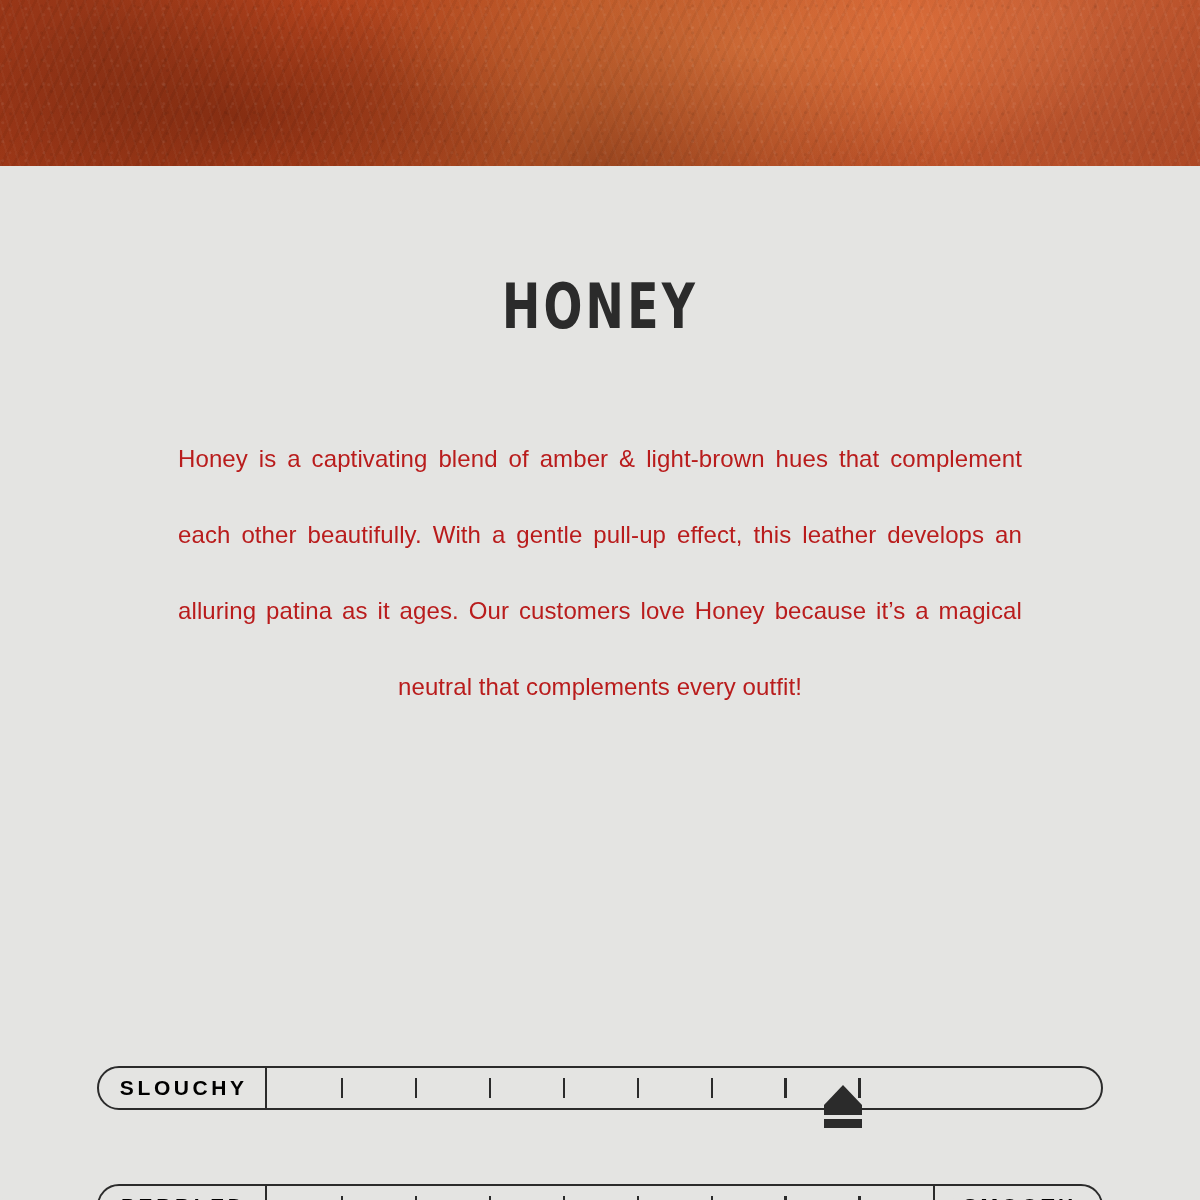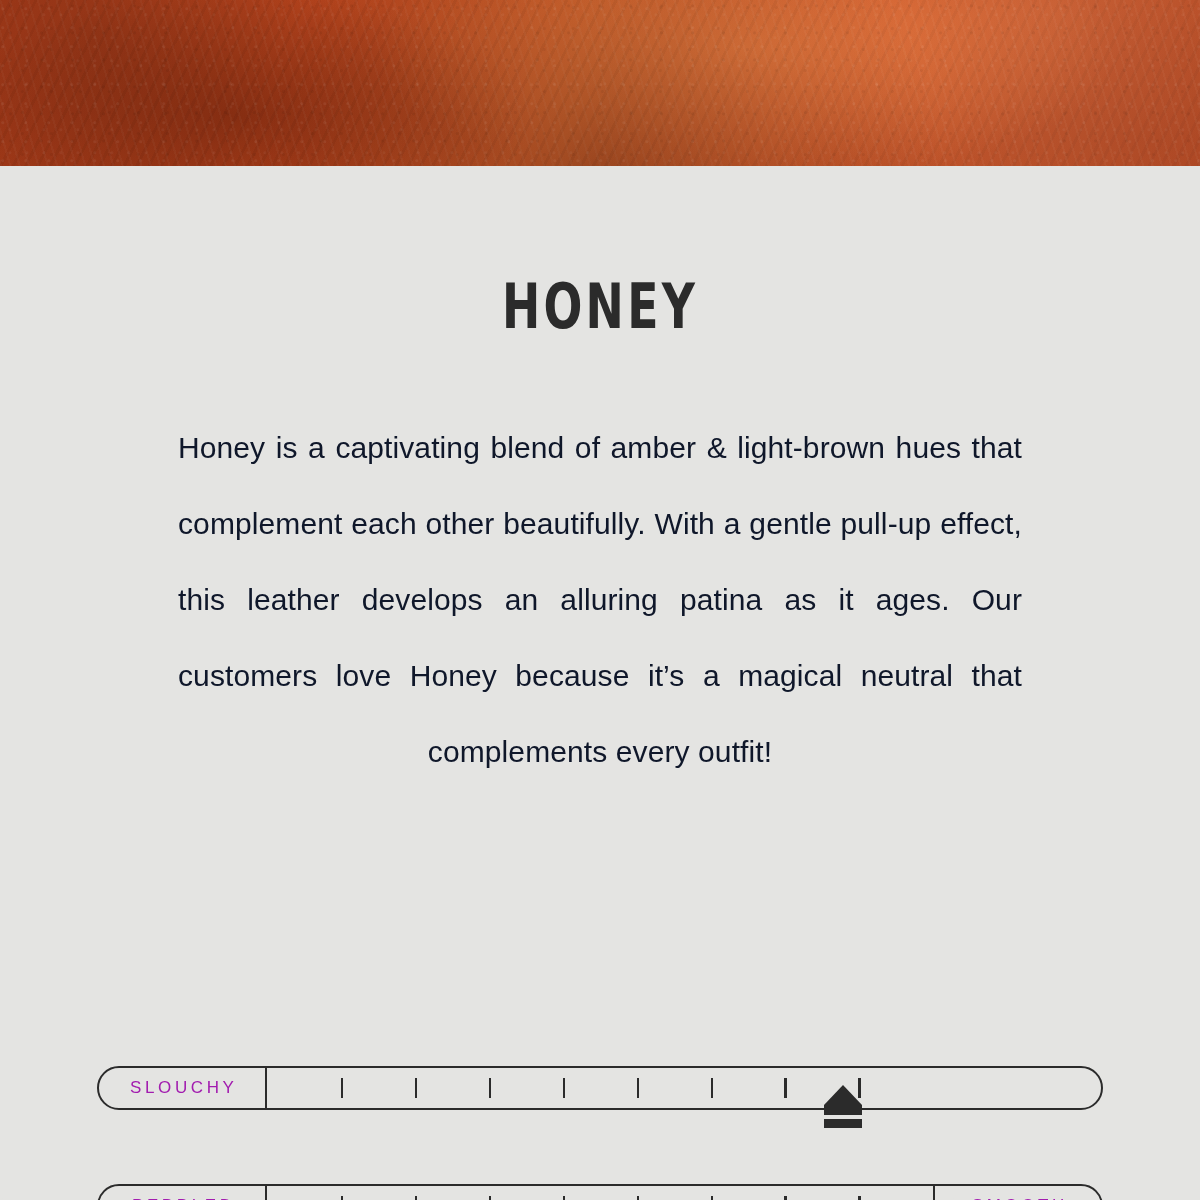--- a/index.html
+++ b/index.html
@@ -76,27 +76,27 @@
     text-align: center;
     font-family: "DejaVu Sans Condensed", "Liberation Sans Narrow", "Liberation Sans", sans-serif;
     font-weight: 700;
     font-size: 62px;
     letter-spacing: 4px;
     color: #2b2b2b;
     transform: scaleX(0.82);
   }
   .body-copy {
     position: absolute;
-    top: 244px;
+    top: 255px;
     left: 178px;
     width: 844px;
     font-family: "Liberation Sans", sans-serif;
-    font-size: 30px;
+    font-size: 24px;
     line-height: 76px;
-    color: #0f172a;
+    color: #b91c1c;
     text-align: justify;
     text-align-last: center;
     letter-spacing: 0.1px;
     font-weight: 400;
   }
 
   
   .slider-group {
     position: absolute;
     left: 97px;
@@ -113,24 +113,24 @@
     box-sizing: border-box;
     background: transparent;
   }
   .slider .cap {
     position: absolute;
     top: 0;
     height: 100%;
     display: flex;
     align-items: center;
     justify-content: center;
-    font-size: 17px;
-    font-weight: 400;
+    font-size: 21px;
+    font-weight: 700;
     letter-spacing: 3.6px;
-    color: #a21caf;
+    color: #000000;
     box-sizing: border-box;
     text-indent: 3.6px;
   }
   .slider .cap-left {
     left: 0;
     width: 168px;
     border-right: 2.5px solid #2b2b2b;
   }
   .slider .cap-right {
     right: 0;

